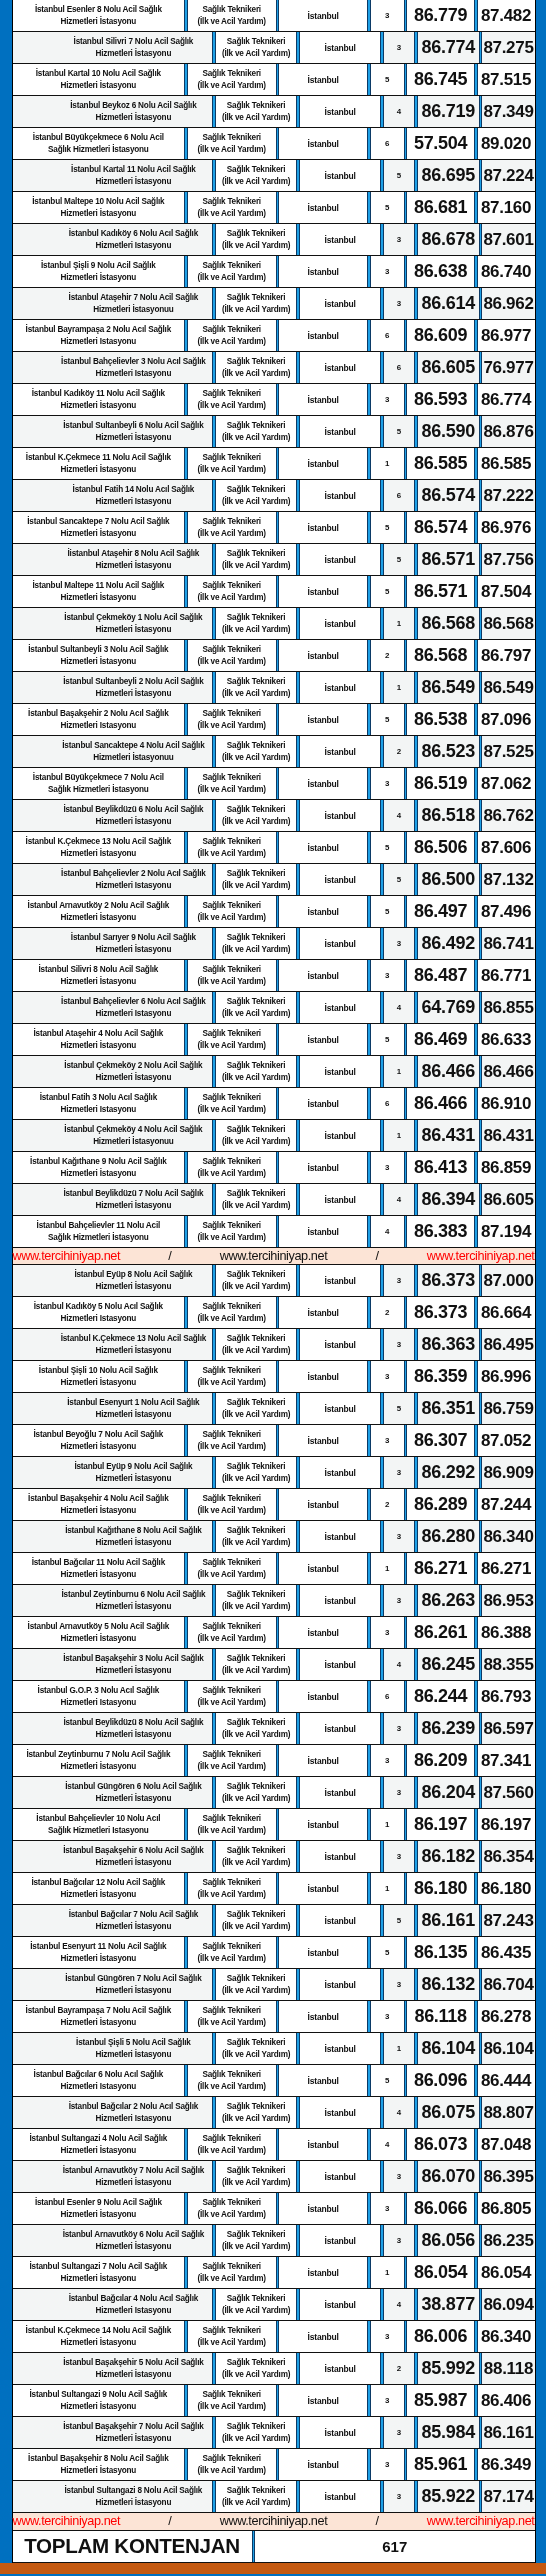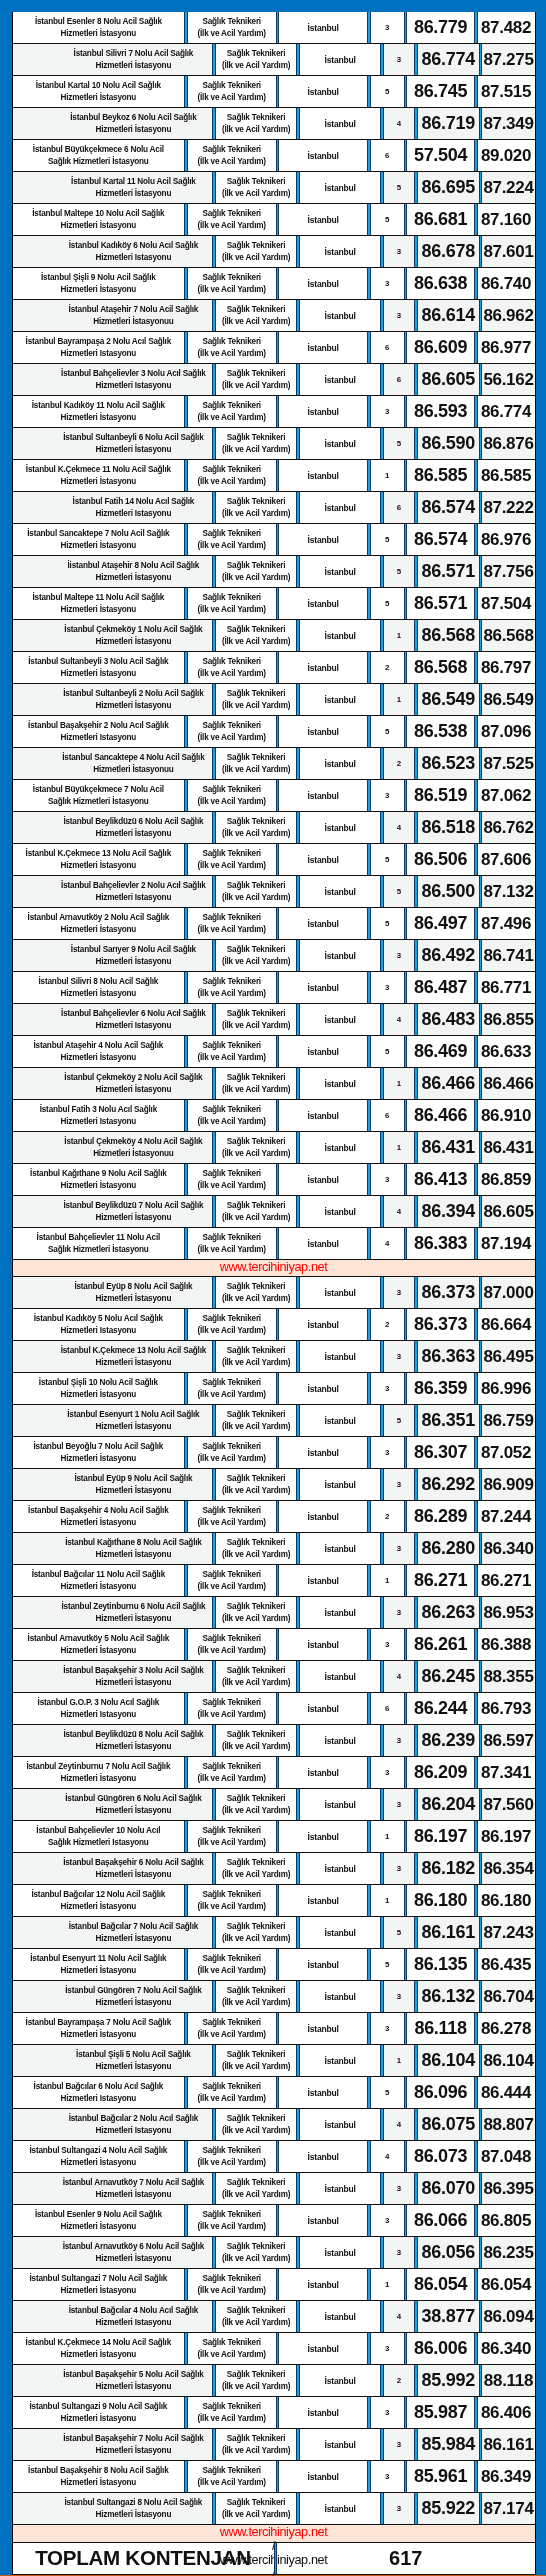--- a/index.html
+++ b/index.html
@@ -13,21 +13,20 @@
     width: 546px;
     background: #0070c0;
     padding: 0;
   }
   .table {
     margin-left: 11.5px;
     width: 522px;
     background: #fde047;
     border-right: 0.6px solid #000;
     border-left: 0.6px solid #000;
-    margin-top: 12px;
   }
   .row {
     display: flex;
     height: 31px;
     border-bottom: 0.6px solid #111;
     background: #ffffff;
   }
   .row.alt { background: #f3f5f5; padding-left: 42px; }
   .cell {
     display: flex;
@@ -57,38 +56,37 @@
     height: 16.3px;
     border-bottom: 0.6px solid #111;
     background: #fce4d6;
     display: flex;
     align-items: center;
     justify-content: space-between;
     font-size: 12.7px;
     font-weight: normal;
     letter-spacing: -0.4px;
     color: #111;
-    flex-direction: column;
   }
   .wm-red { color: #ff0000; }
   .total-row {
     display: flex;
     height: 31px;
     background: #fff;
     border-bottom: 1.2px solid #111;
   }
   .total-label {
-    width: 261px;
+    width: 239px;
     display: flex; align-items: center; justify-content: center;
     font-size: 20.6px; font-weight: bold; color: #111; letter-spacing: -0.3px;
   }
   .total-value {
     flex: 1;
     display: flex; align-items: center; justify-content: center;
-    font-size: 20px; font-weight: bold; color: #111; border-radius: 14px;
+    font-size: 15px; font-weight: bold; color: #111; border-radius: 14px;
   }
   .footer-bar {
     height: 11px;
     background: #c55a11;
   }
 </style>
 </head>
 <body>
 
 <div class="sheet">
@@ -372,21 +370,21 @@
         <div>(İlk ve Acil Yardım)</div>
       </div>
     </div>
     <div class="sep"></div>
     <div class="cell c-city">İstanbul</div>
     <div class="sep"></div>
     <div class="cell c-count">6</div>
     <div class="sep"></div>
     <div class="cell c-min">86.605</div>
     <div class="sep"></div>
-    <div class="cell c-max">56.162</div>
+    <div class="cell c-max">76.977</div>
   </div>
 
   <div class="row">
     <div class="cell c-name">
       <div>
         <div>İstanbul Kadıköy 11 Nolu Acil Sağlık</div>
         <div>Hizmetleri İstasyonu</div>
       </div>
     </div>
     <div class="sep"></div>
@@ -850,21 +848,21 @@
       <div>
         <div>Sağlık Teknikeri</div>
         <div>(İlk ve Acil Yardım)</div>
       </div>
     </div>
     <div class="sep"></div>
     <div class="cell c-city">İstanbul</div>
     <div class="sep"></div>
     <div class="cell c-count">4</div>
     <div class="sep"></div>
-    <div class="cell c-min">86.483</div>
+    <div class="cell c-min">64.769</div>
     <div class="sep"></div>
     <div class="cell c-max">86.855</div>
   </div>
 
   <div class="row">
     <div class="cell c-name">
       <div>
         <div>İstanbul Ataşehir 4 Nolu Acil Sağlık</div>
         <div>Hizmetleri İstasyonu</div>
       </div>

